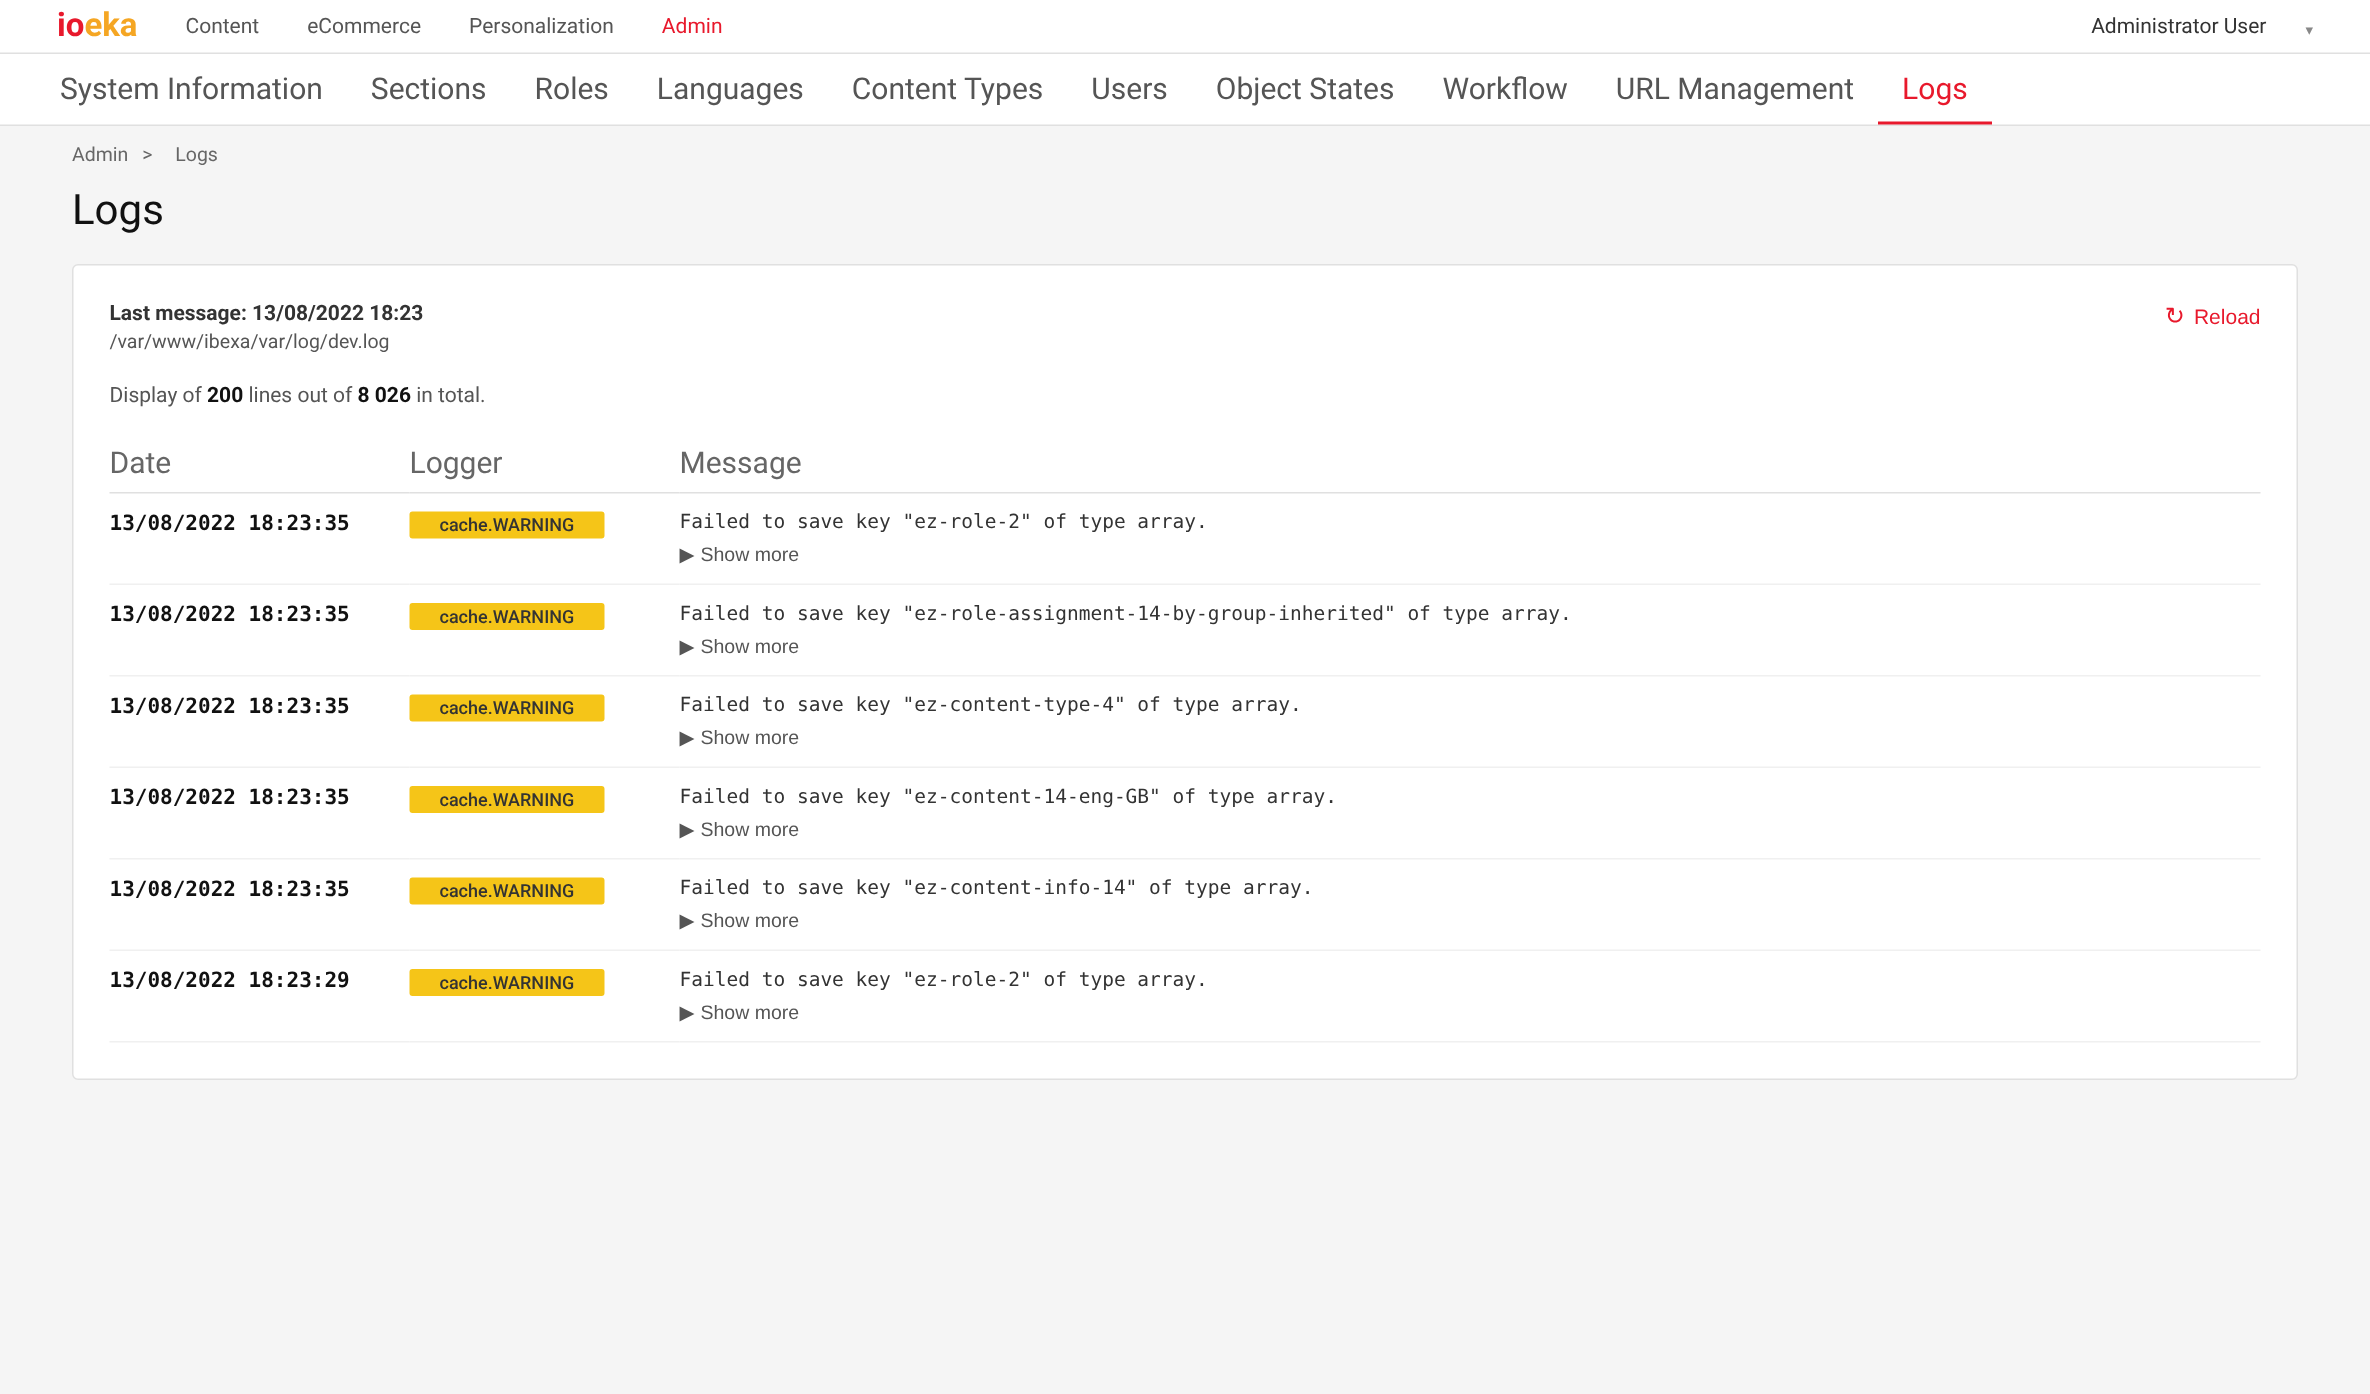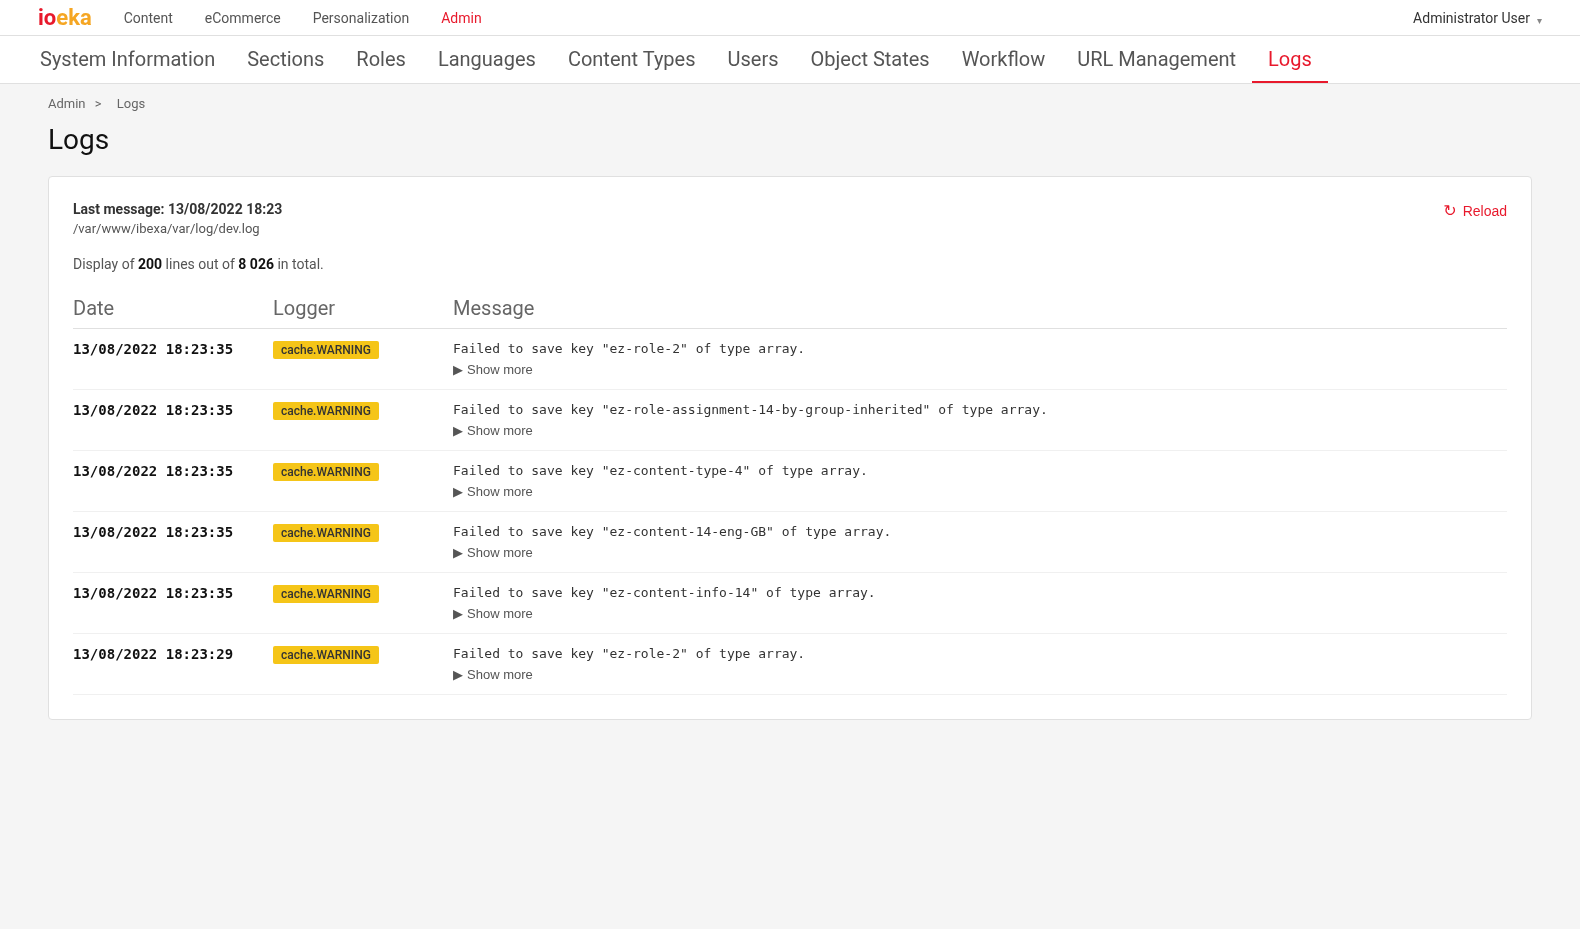--- a/index.html
+++ b/index.html
@@ -31,21 +31,21 @@
     .top-nav-links a {
       text-decoration: none;
       color: #555;
       font-size: 14px;
       padding: 4px 0;
     }
     .top-nav-links a.active { color: #e8192c; }
     .top-nav-user {
       display: flex;
       align-items: flex-end;
-      gap: 7px;
+      gap: 26px;
       color: #333;
       font-size: 14px;
       cursor: pointer;
     }
     .top-nav-user .chevron { font-size: 10px; color: #888; }
 
     
     .sub-nav {
       background: #fff;
       border-bottom: 1px solid #e0e0e0;
@@ -183,21 +183,21 @@
       font-weight: bold;
       font-size: 14px;
       color: #111;
       font-family: monospace;
       white-space: nowrap;
     }
     .badge {
       background: #f5c518;
       color: #333;
       font-size: 12px;
-      padding: 2px 8px;
+      padding: 2px 20px;
       border-radius: 2px;
       font-weight: 500;
       display: inline-block;
     }
     .message-text {
       font-family: monospace;
       font-size: 13px;
       color: #333;
       margin-bottom: 6px;
     }

